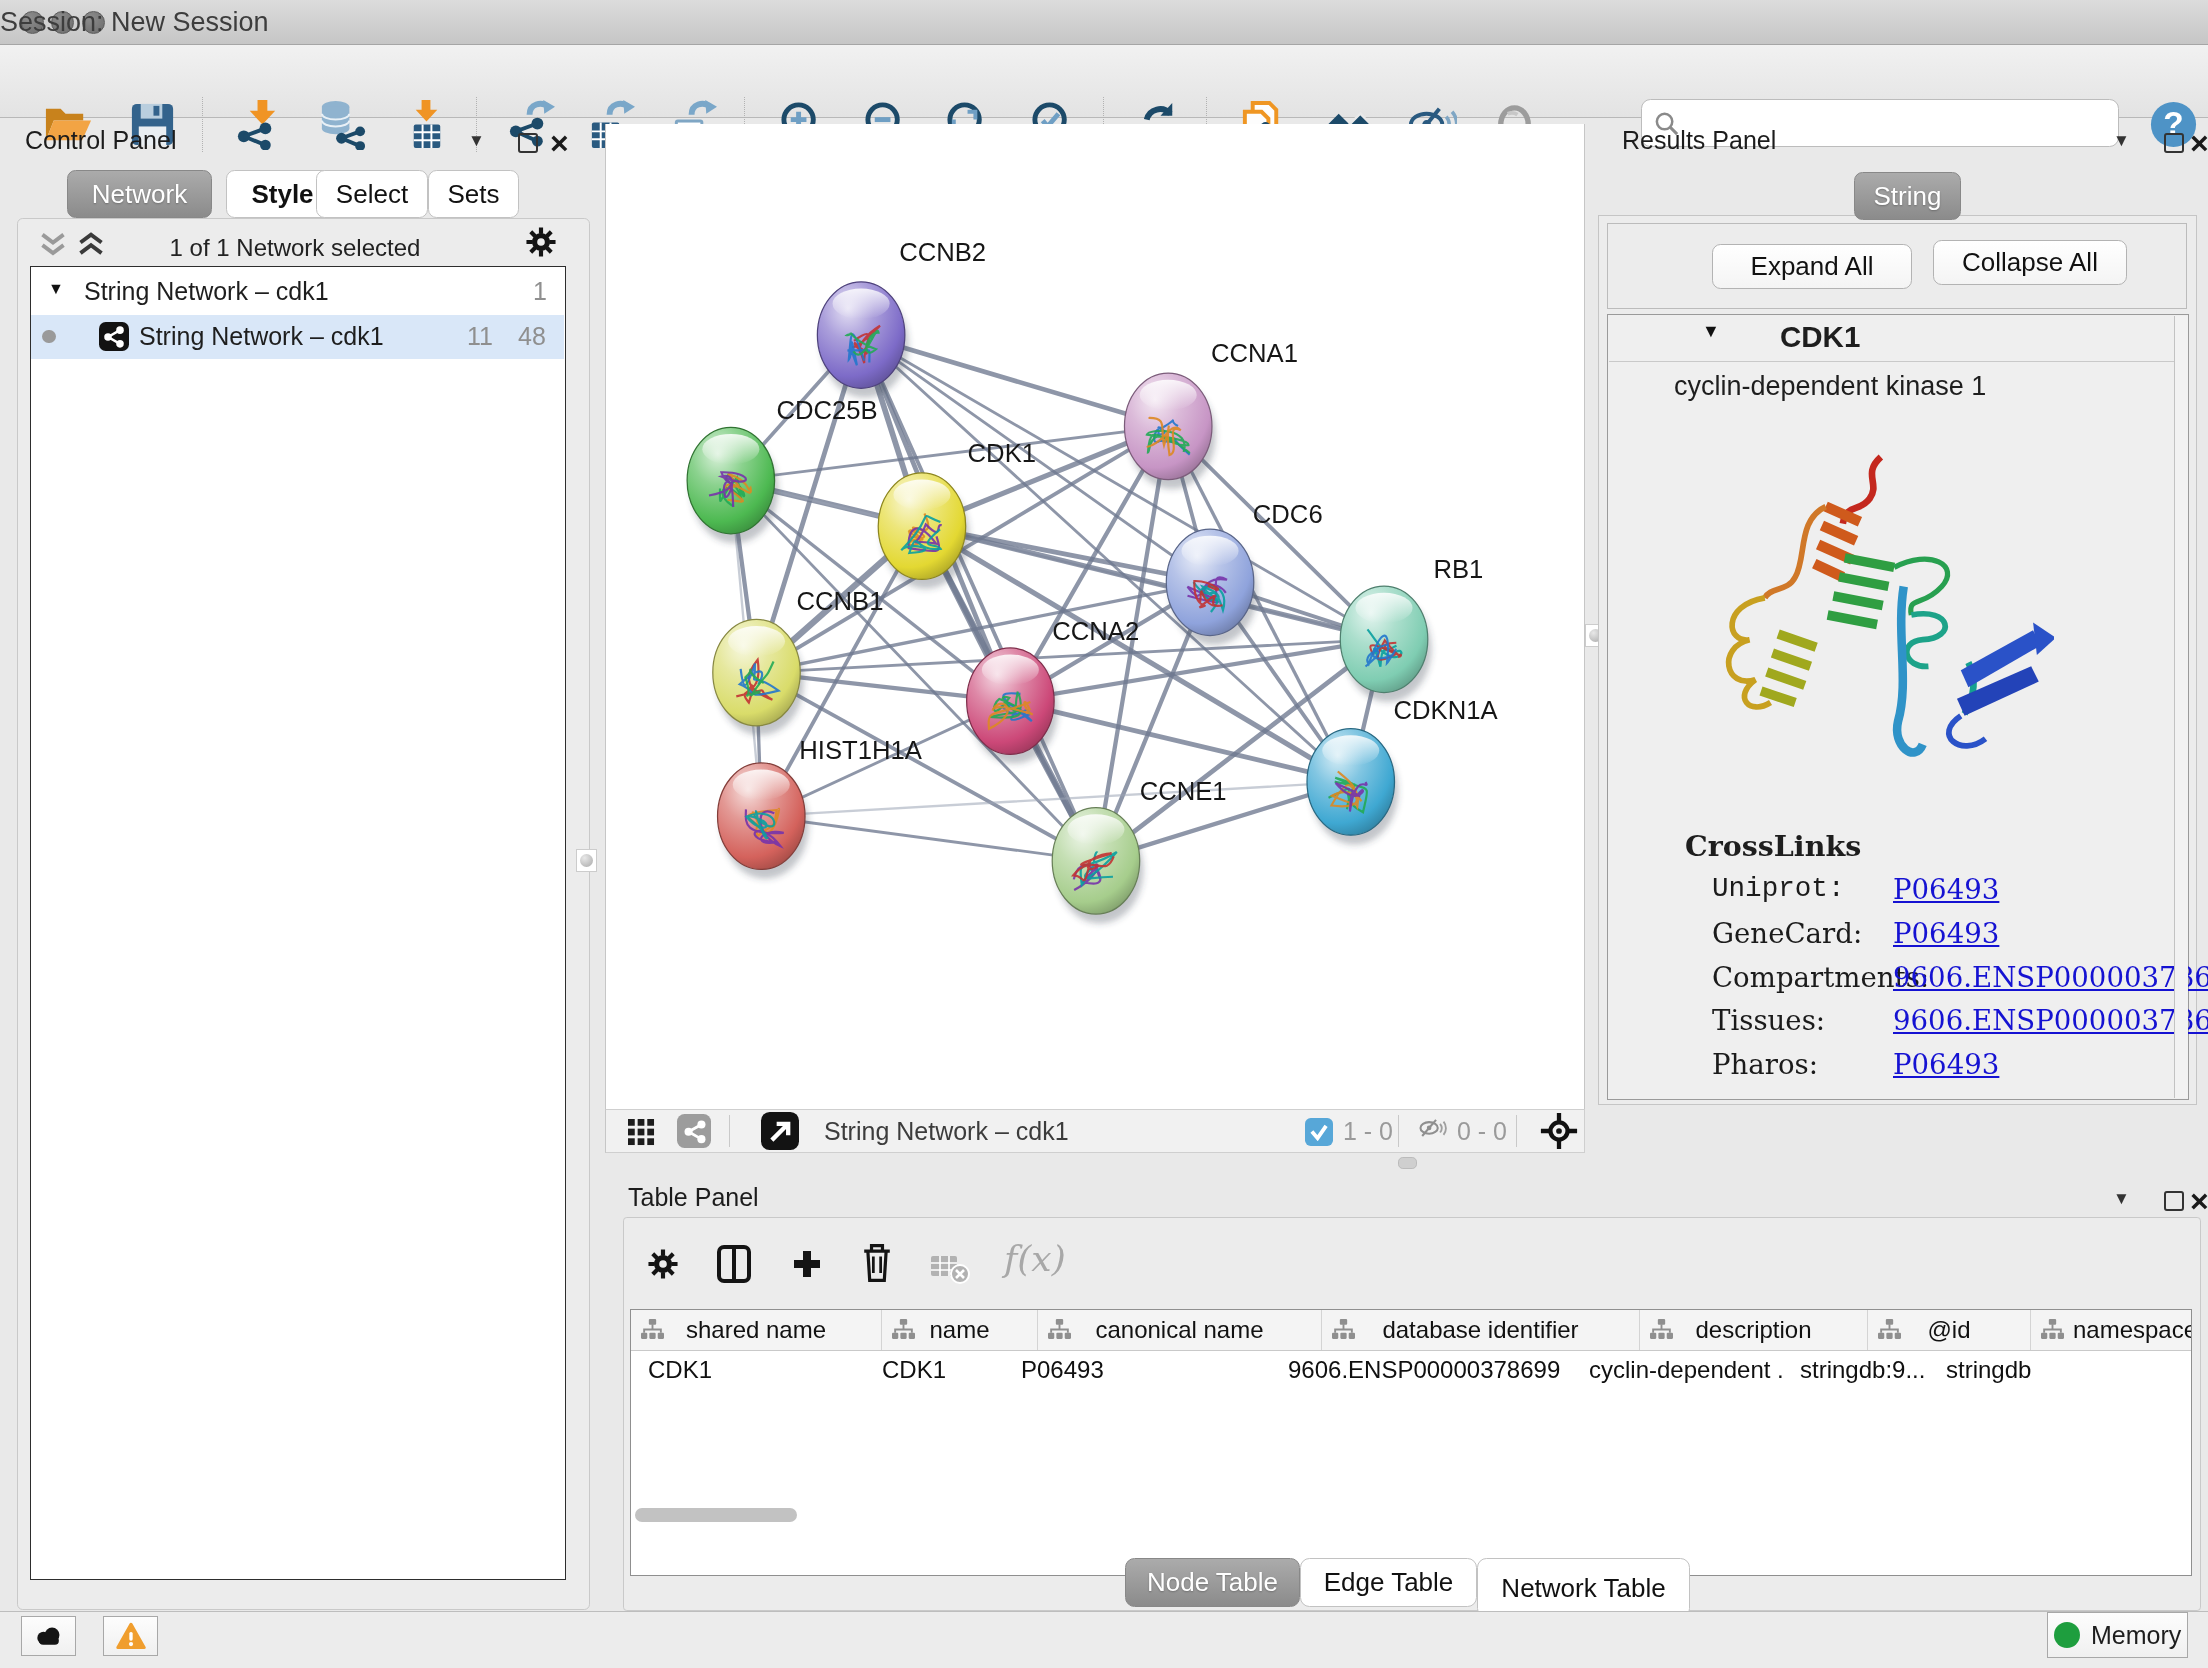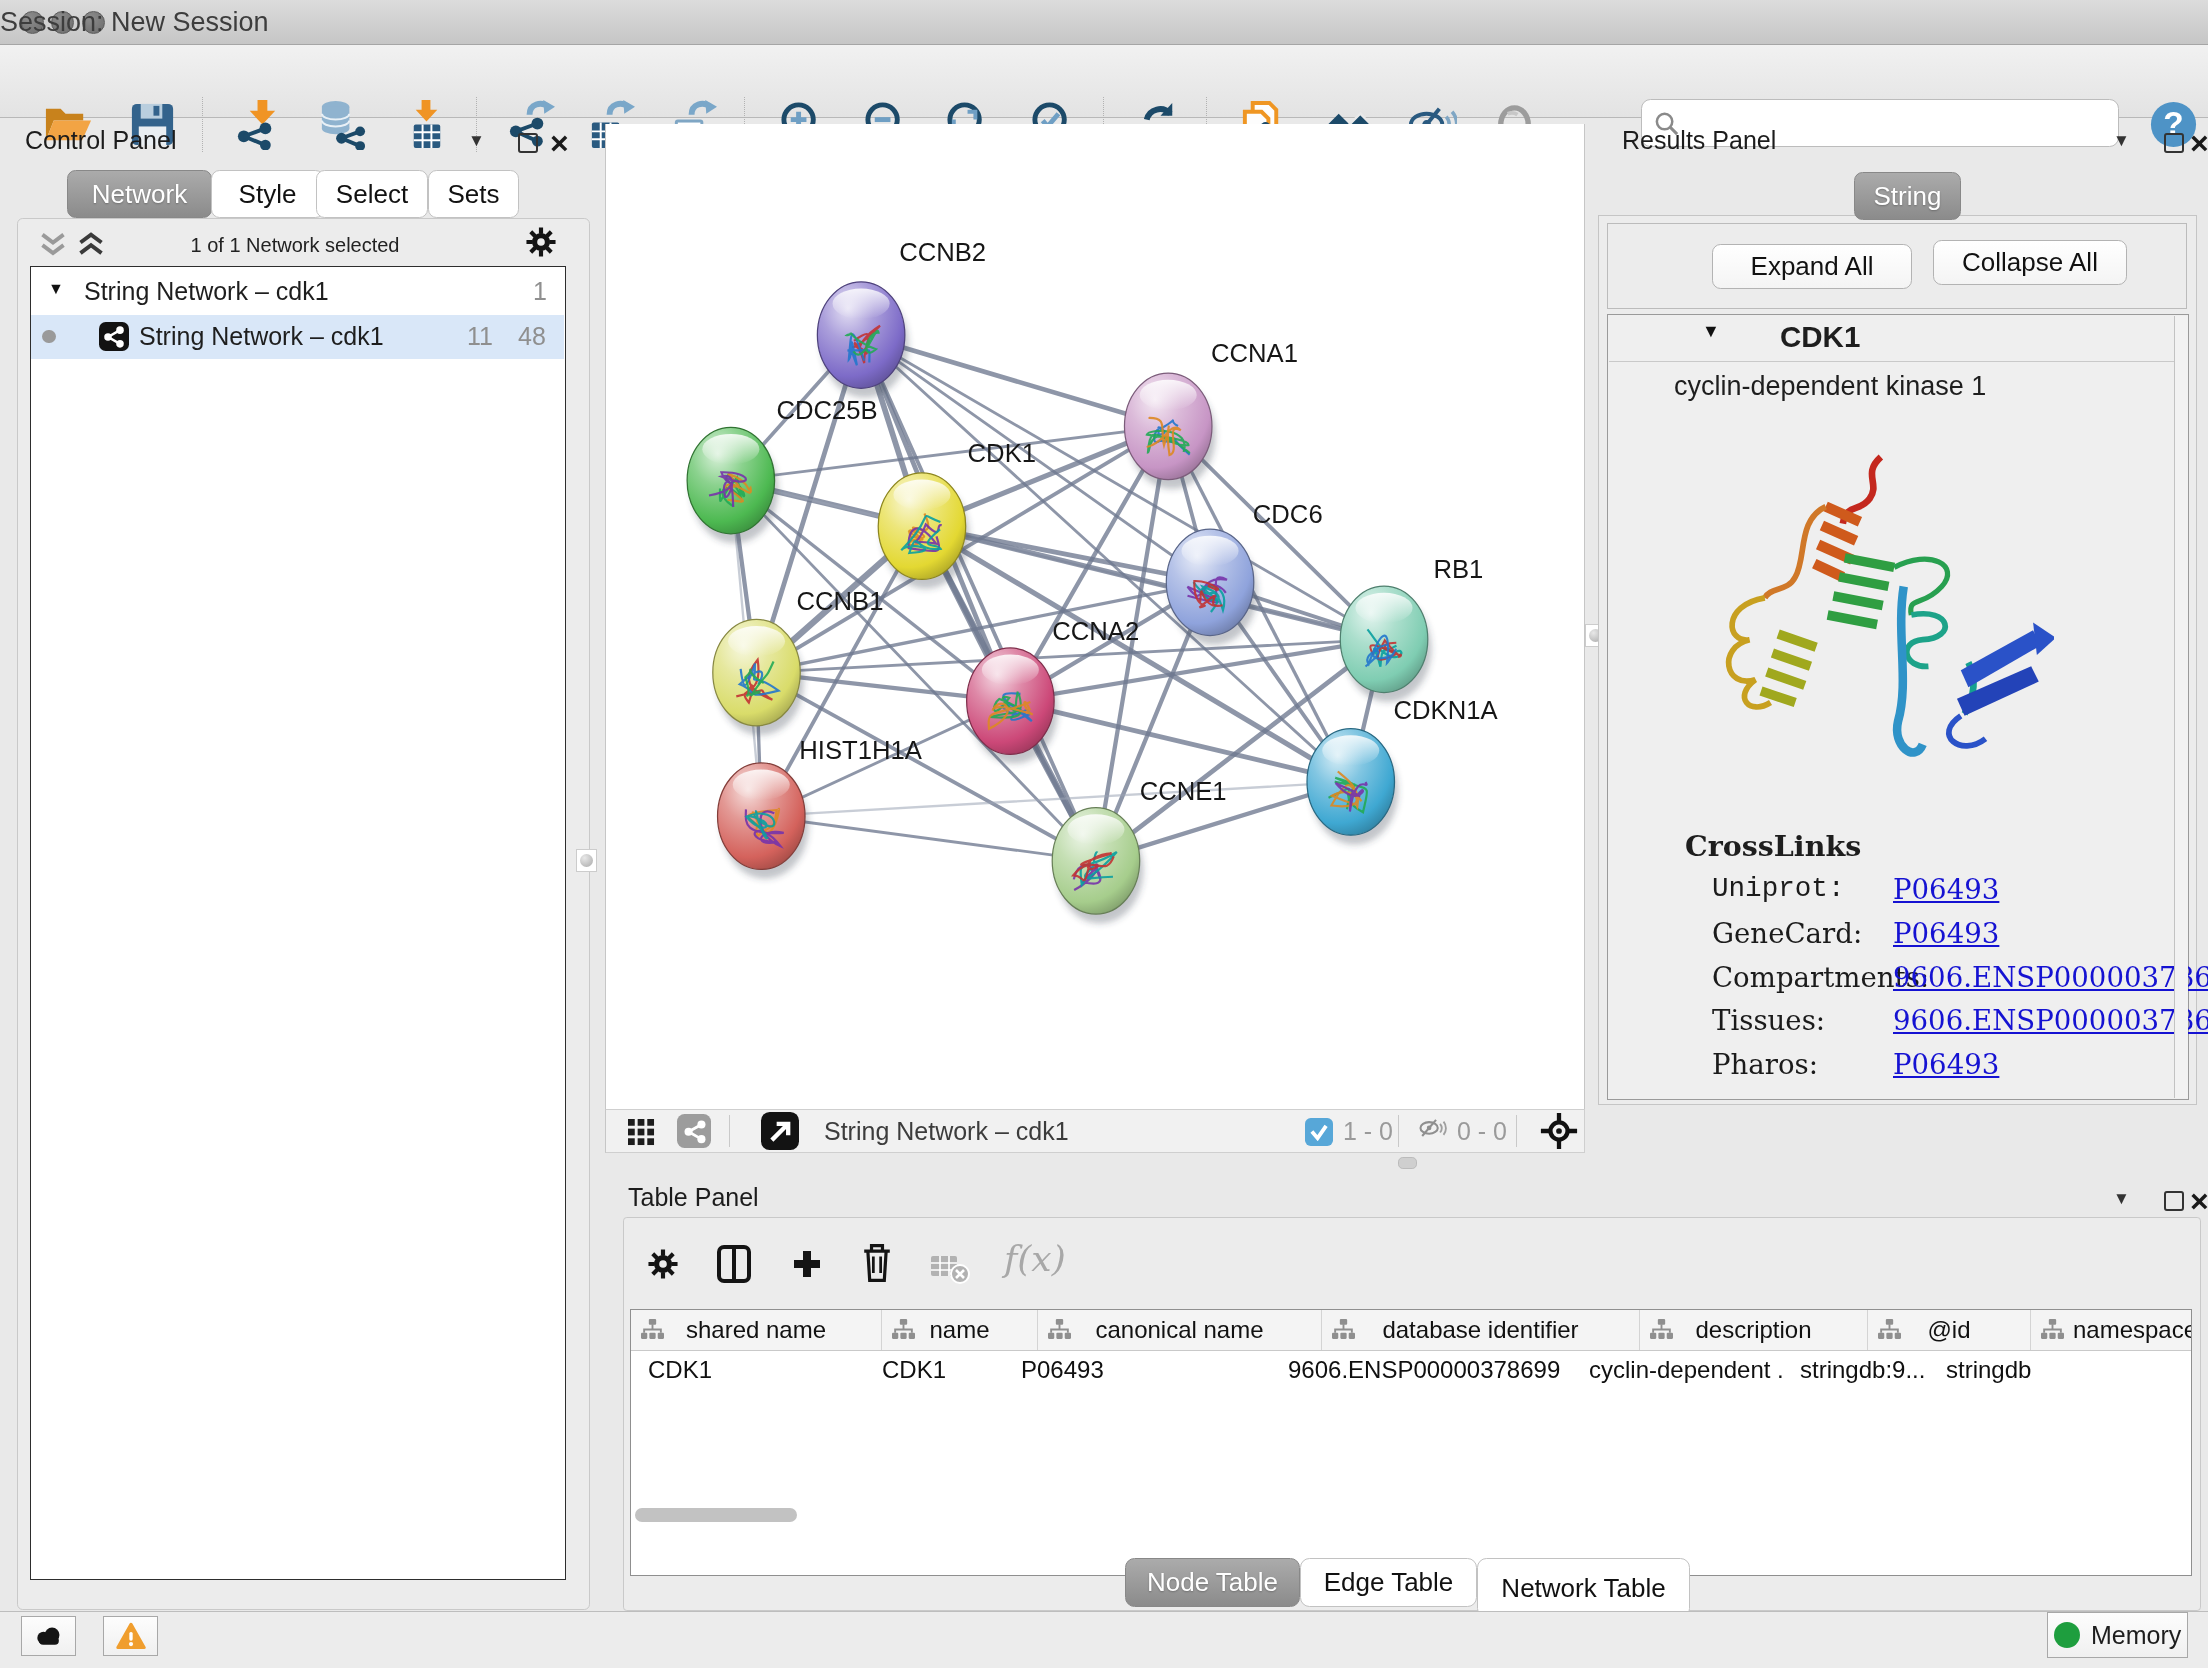--- a/index.html
+++ b/index.html
@@ -26,21 +26,21 @@
   .wi-box{position:absolute;width:16px;height:16px;border:2.4px solid #333;border-radius:2.9px}
   .wi-x{position:absolute;font-size:32px;font-weight:bold;color:#1a1a1a;line-height:28.5px}
   .tab{position:absolute;height:48px;border-radius:8.6px;background:#fff;border:1px solid #c2c2c2;
        color:#111;font-size:26px;display:flex;align-items:center;justify-content:center;box-sizing:border-box}
   .tab.sel{background:linear-gradient(#ababab,#8b8b8b);color:#fff;border-color:#888;
            text-shadow:0 1px 1.9px rgba(0,0,0,.25)}
   .btn{position:absolute;background:linear-gradient(#ffffff,#f4f4f4);border:1px solid #b3b3b3;border-radius:8.6px;
        font-size:26px;display:flex;align-items:center;justify-content:center;color:#111;box-sizing:border-box}
   
   .cp-box{left:17px;top:218px;width:571px;height:1390px;background:#ececec;border:1px solid #c9c9c9;border-radius:5.7px}
-  .cp-summary{position:absolute;left:105px;top:234px;width:380px;text-align:center;font-size:20px;color:#222}
+  .cp-summary{position:absolute;left:105px;top:234px;width:380px;text-align:center;font-size:24px;color:#222}
   .tree-box{position:absolute;left:30px;top:266px;width:536px;height:1314px;background:#fff;border:1.9px solid #2d2d2d;box-sizing:border-box}
   .tree-row{position:absolute;left:0;width:533px;height:42px;font-size:25px}
   .tree-count{position:absolute;color:#8f8f8f;font-size:25px}
   .share-badge{position:absolute;width:29.5px;height:29.5px;border-radius:6.7px;background:#121212}
   
   .net-canvas{left:605px;top:124px;width:980px;height:985px;background:#fff;
               border-left:1px solid #c6c6c6;border-right:1px solid #c6c6c6;box-sizing:border-box}
   .net-statusbar{left:605px;top:1109px;width:980px;height:44px;background:#f1f1f1;
                  border:1px solid #cfcfcf;border-left:1px solid #c6c6c6;box-sizing:border-box}
   .ns-sep{position:absolute;top:1115px;height:32px;width:0;border-left:1px solid #c9c9c9}
@@ -252,21 +252,21 @@
   </svg>
 </div>
 
 <div class="pnl-title" style="left:25px;top:126px">Control Panel</div>
 <div class="wi-tri" style="left:468px;top:131px">▼</div>
 <div class="wi-box" style="left:518px;top:133px"></div>
 <div class="wi-x" style="left:550px;top:129px">×</div>
 
 <div id="cp-tabs">
     <div class="tab sel" style="left: 67px; top: 170px; width: 145px;">Network</div>
-    <div class="tab" style="left: 211px; top: 170px; width: 113px;">Style</div>
+    <div class="tab" style="left: 226px; top: 170px; width: 113px; font-weight: bold;">Style</div>
     <div class="tab" style="left: 316px; top: 170px; width: 112px;">Select</div>
     <div class="tab" style="left: 428px; top: 170px; width: 91px;">Sets</div>
   </div>
 <div class="abs cp-box"></div>
 
 <svg class="abs" style="left:38px;top:232px;width:30px;height:25px" viewBox="0 0 20 19">
   <path d="M2 2l8 6 8-6M2 10l8 6 8-6" stroke="#9a9a9a" stroke-width="3" fill="none"></path>
 </svg>
 <svg class="abs" style="left:76px;top:232px;width:30px;height:25px" viewBox="0 0 20 19">
   <path d="M2 8l8-6 8 6M2 16l8-6 8 6" stroke="#3a3a3a" stroke-width="3" fill="none"></path>

